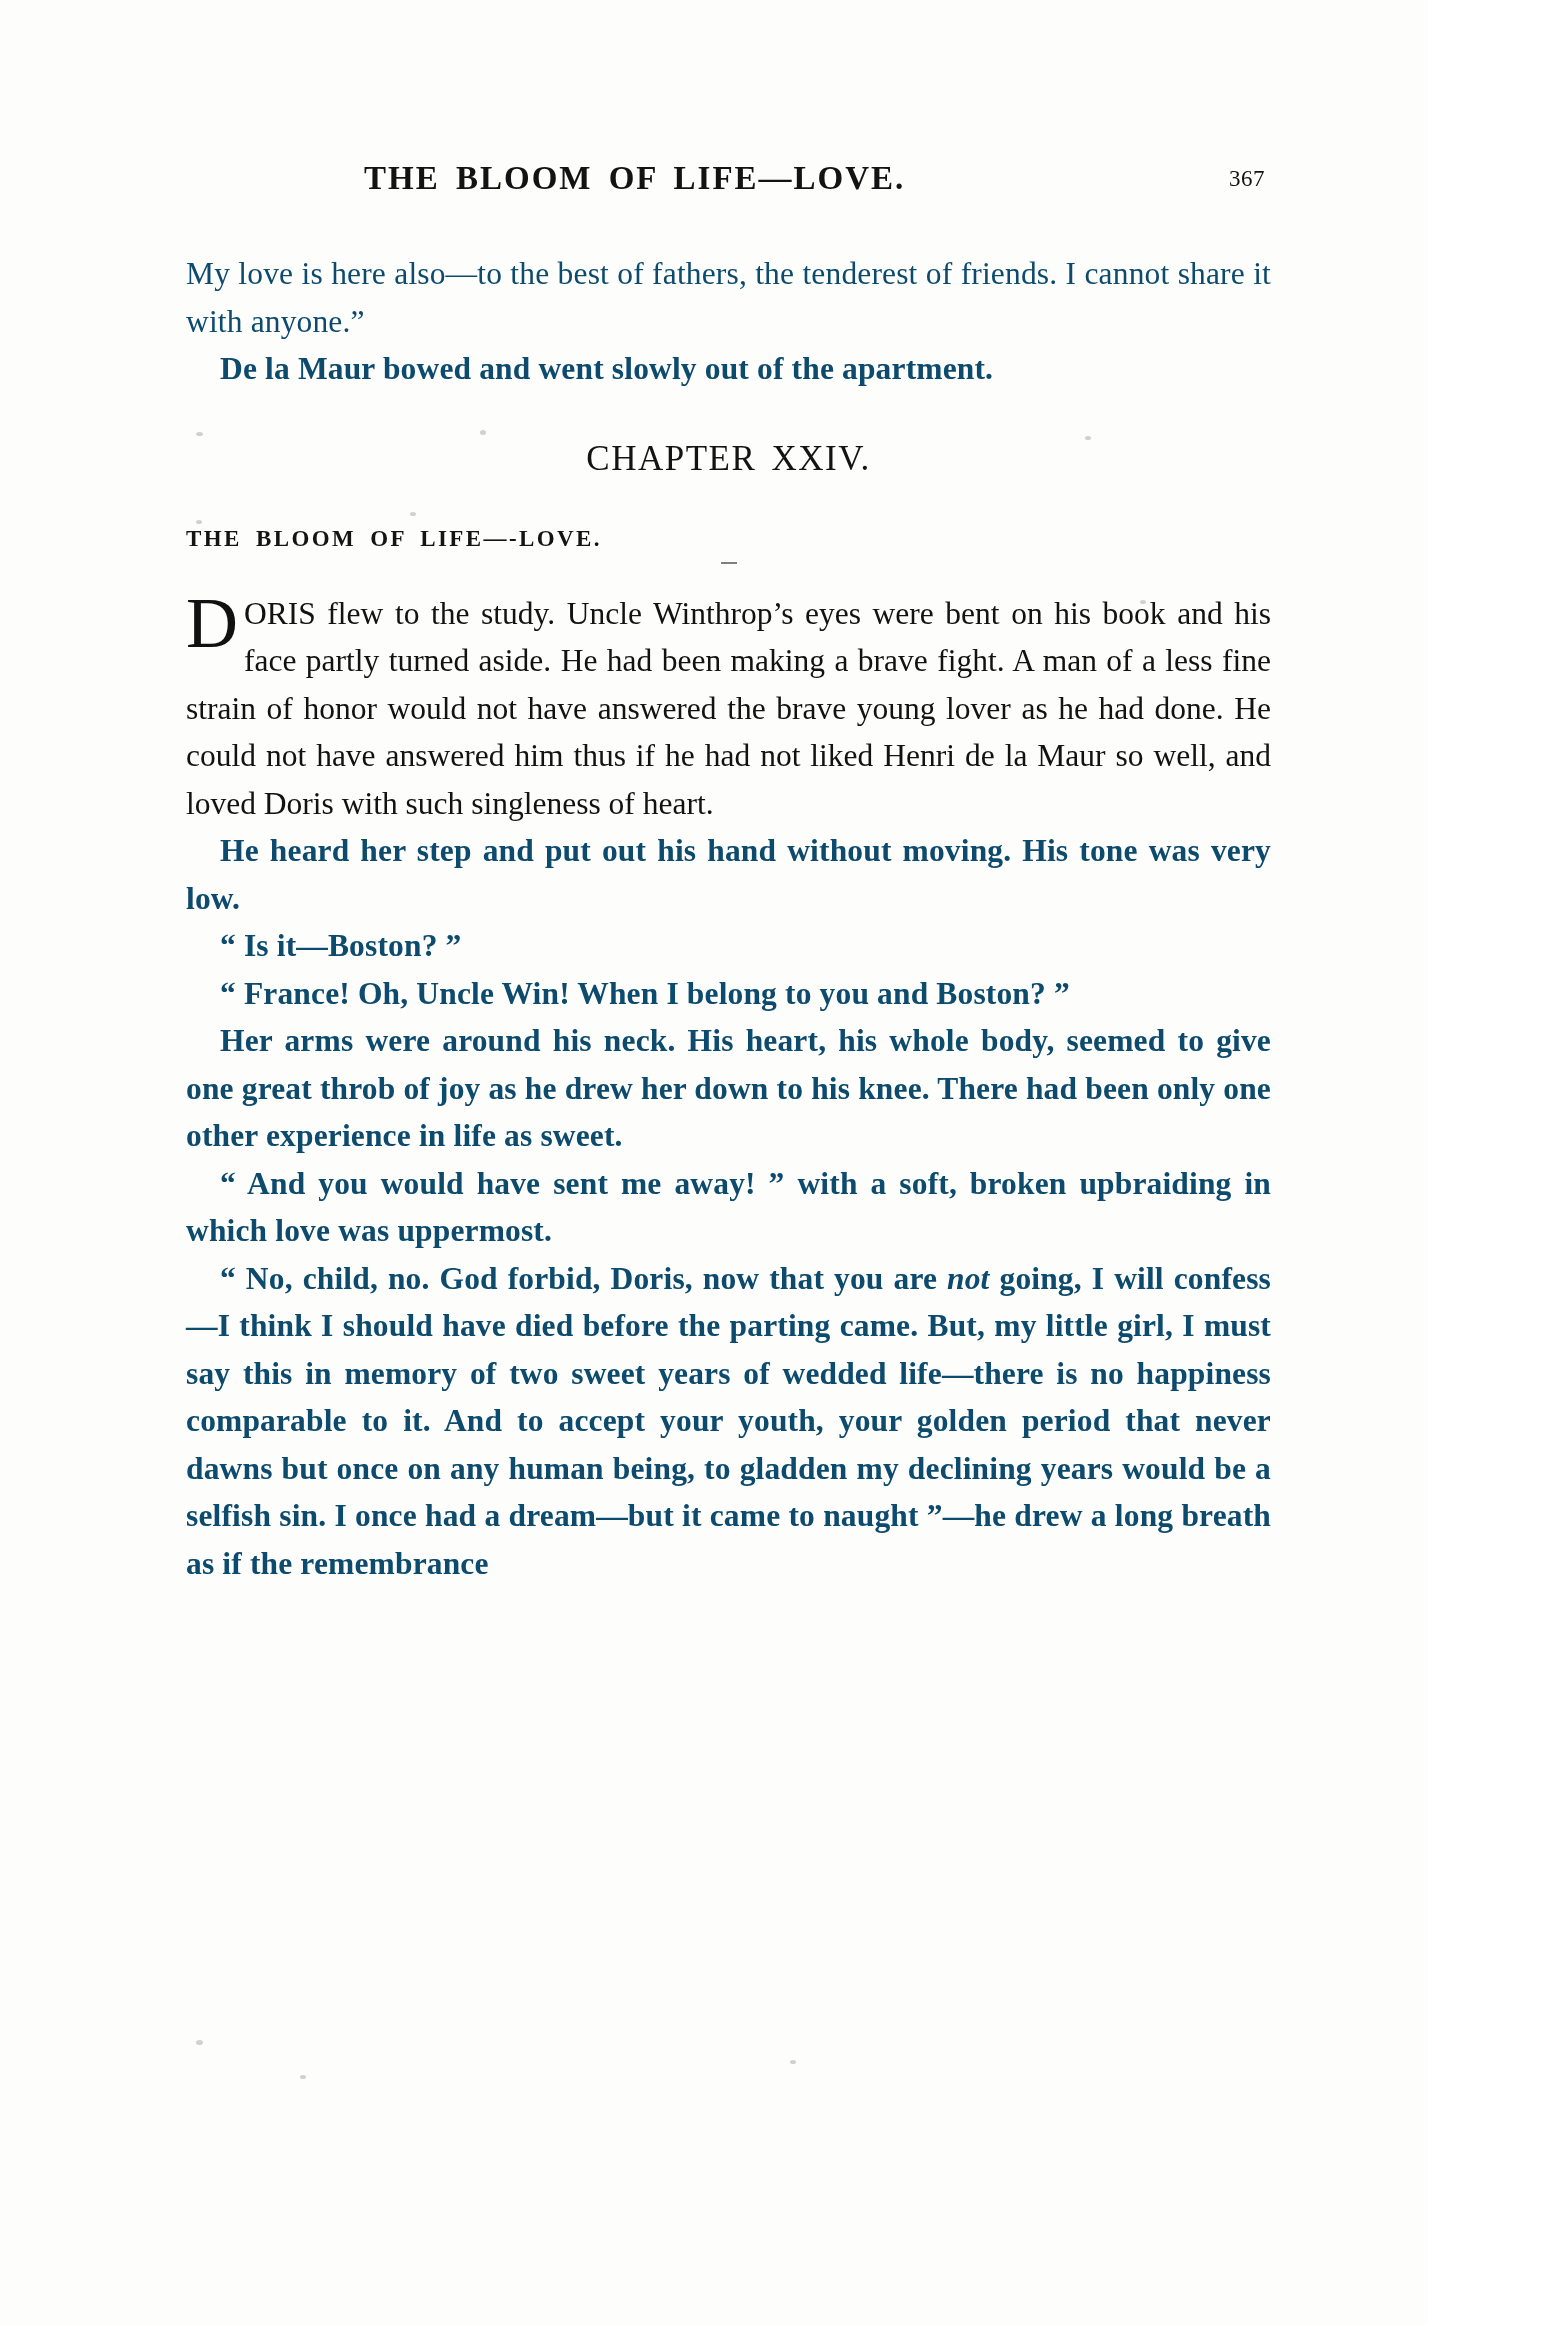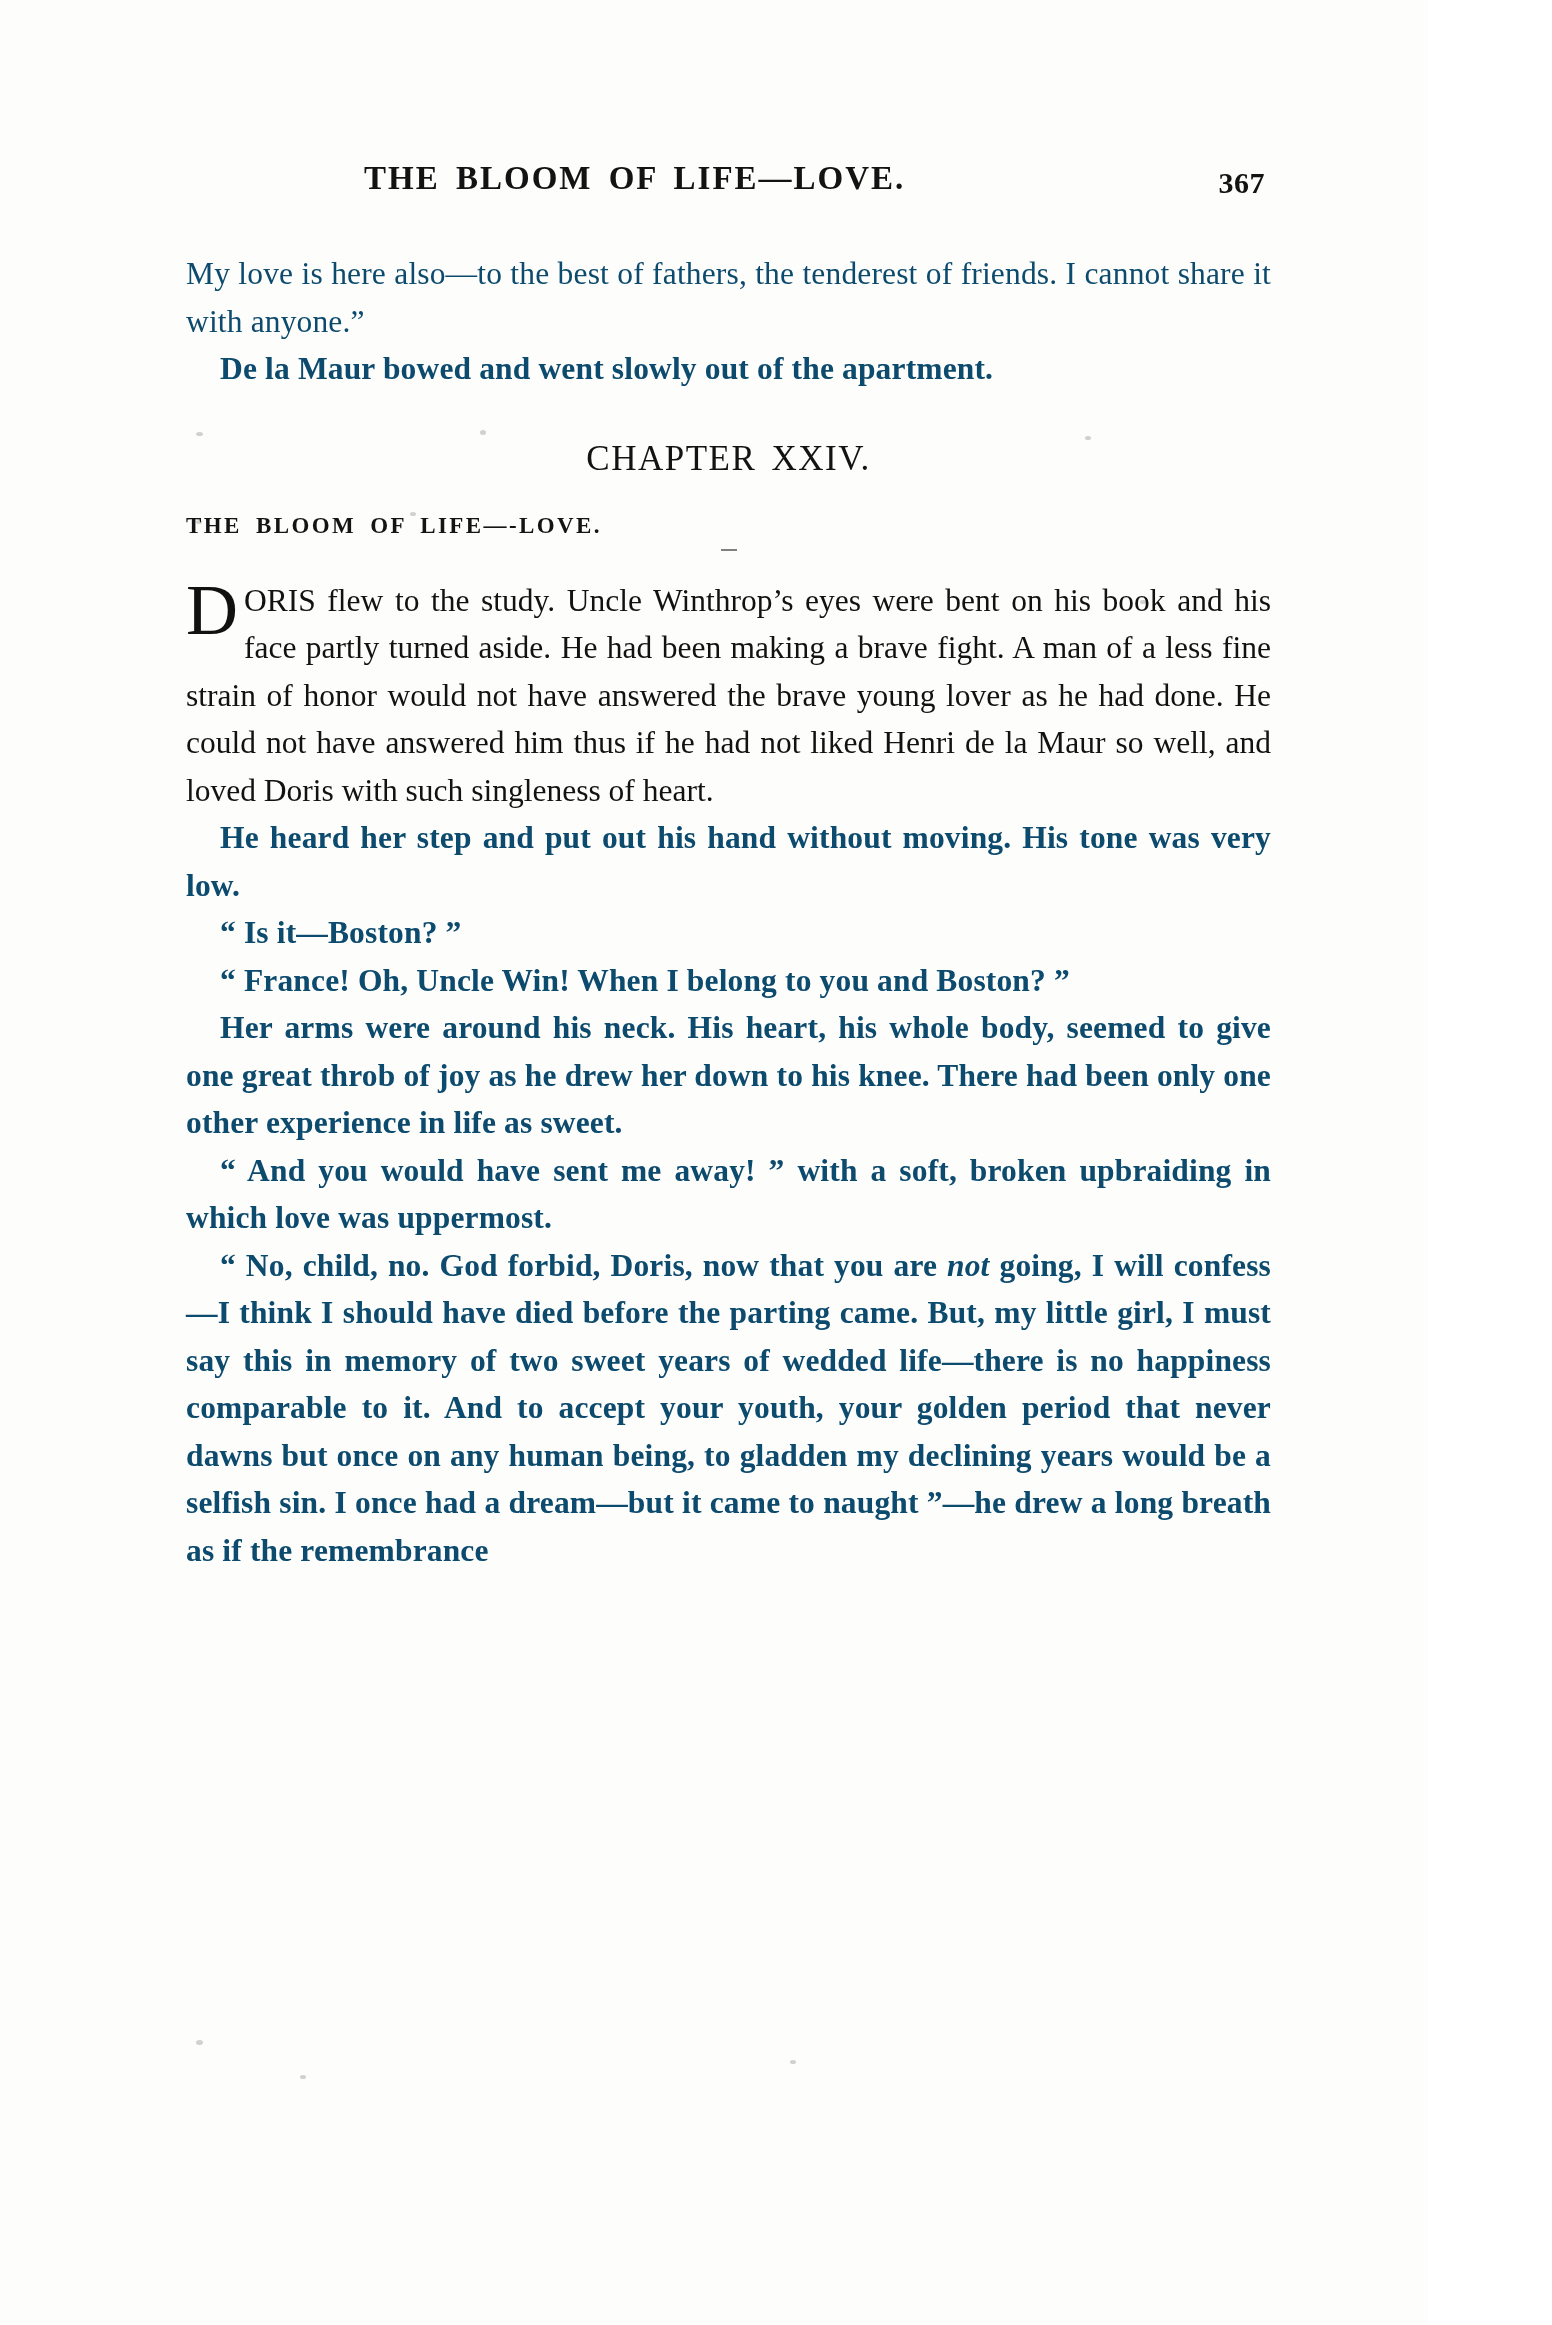--- a/index.html
+++ b/index.html
@@ -43,22 +43,22 @@
     letter-spacing: 2.0px;
     word-spacing: 6px;
     font-weight: 600;
     color: #131313;
     white-space: nowrap;
   }
   .runhead-page {
     position: absolute;
     right: 6px;
     top: 6px;
-    font-size: 30px;
-    font-weight: 700;
+    font-size: 23px;
+    font-weight: 400;
     color: #131313;
     letter-spacing: 0.5px;
   }
   
   p.body {
     margin: 0;
     font-size: 31.5px;
     line-height: 47.5px;
     text-align: justify;
     text-justify: inter-word;
@@ -68,21 +68,21 @@
   p.indent {
     text-indent: 34px;
     font-weight: bold;
   }
   
   .chapter-title {
     text-align: center;
     font-size: 35px;
     letter-spacing: 1.5px;
     word-spacing: 5px;
-    margin: 46px 0 34px 0;
+    margin: 46px 0 47px 0;
     color: #131313;
   }
   .chapter-subtitle {
     text-align: left;
     font-size: 23px;
     letter-spacing: 2.4px;
     word-spacing: 6px;
     font-weight: 600;
     margin: 0 0 26px 0;
     color: #141414;

